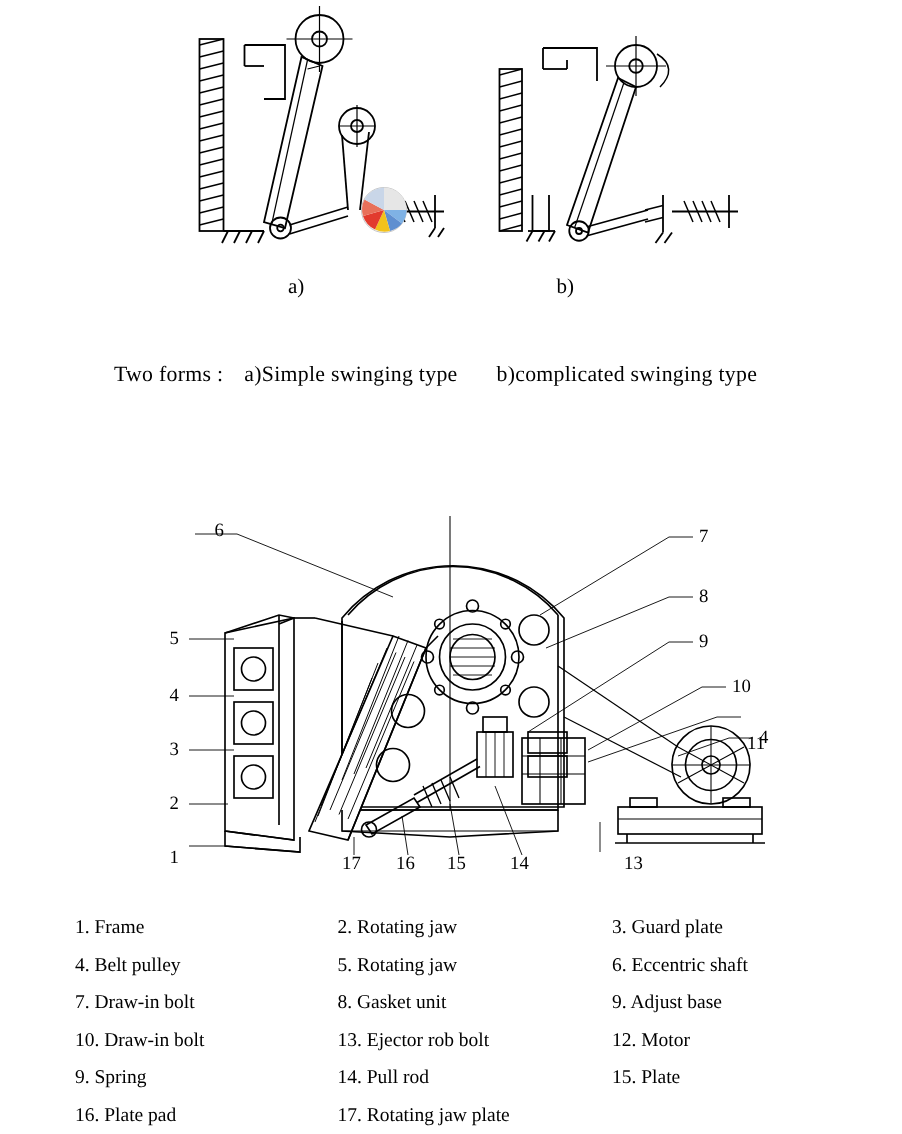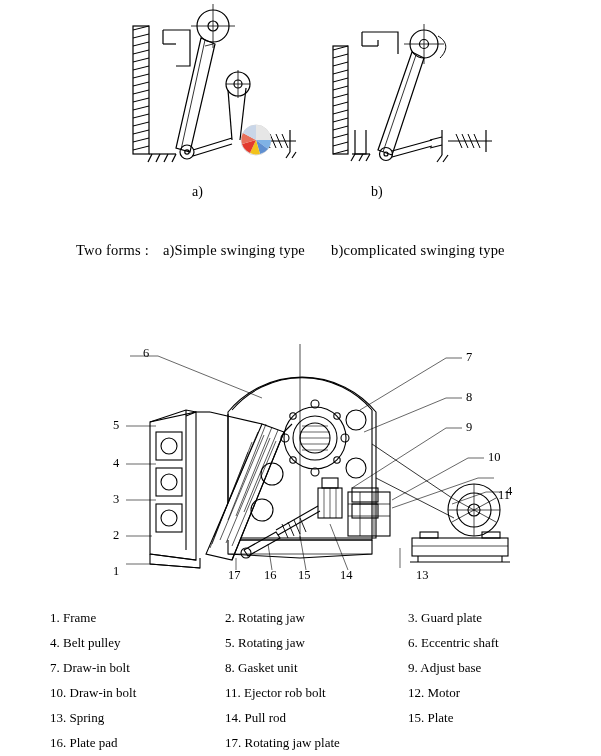--- a/index.html
+++ b/index.html
@@ -419,25 +419,25 @@
       <div class="legend-cell c2">5. Rotating jaw</div>
       <div class="legend-cell c3">6. Eccentric shaft</div>
     </div>
     <div class="legend-row">
       <div class="legend-cell c1">7. Draw-in bolt</div>
       <div class="legend-cell c2">8. Gasket unit</div>
       <div class="legend-cell c3">9. Adjust base</div>
     </div>
     <div class="legend-row">
       <div class="legend-cell c1">10. Draw-in bolt</div>
-      <div class="legend-cell c2">11. Ejector rob bolt</div>
+      <div class="legend-cell c2">13. Ejector rob bolt</div>
       <div class="legend-cell c3">12. Motor</div>
     </div>
     <div class="legend-row">
-      <div class="legend-cell c1">13. Spring</div>
+      <div class="legend-cell c1">9. Spring</div>
       <div class="legend-cell c2">14. Pull rod</div>
       <div class="legend-cell c3">15. Plate</div>
     </div>
     <div class="legend-row">
       <div class="legend-cell c1">16. Plate pad</div>
       <div class="legend-cell c2">17. Rotating jaw plate</div>
       <div class="legend-cell c3"></div>
     </div>
   </div>
 

